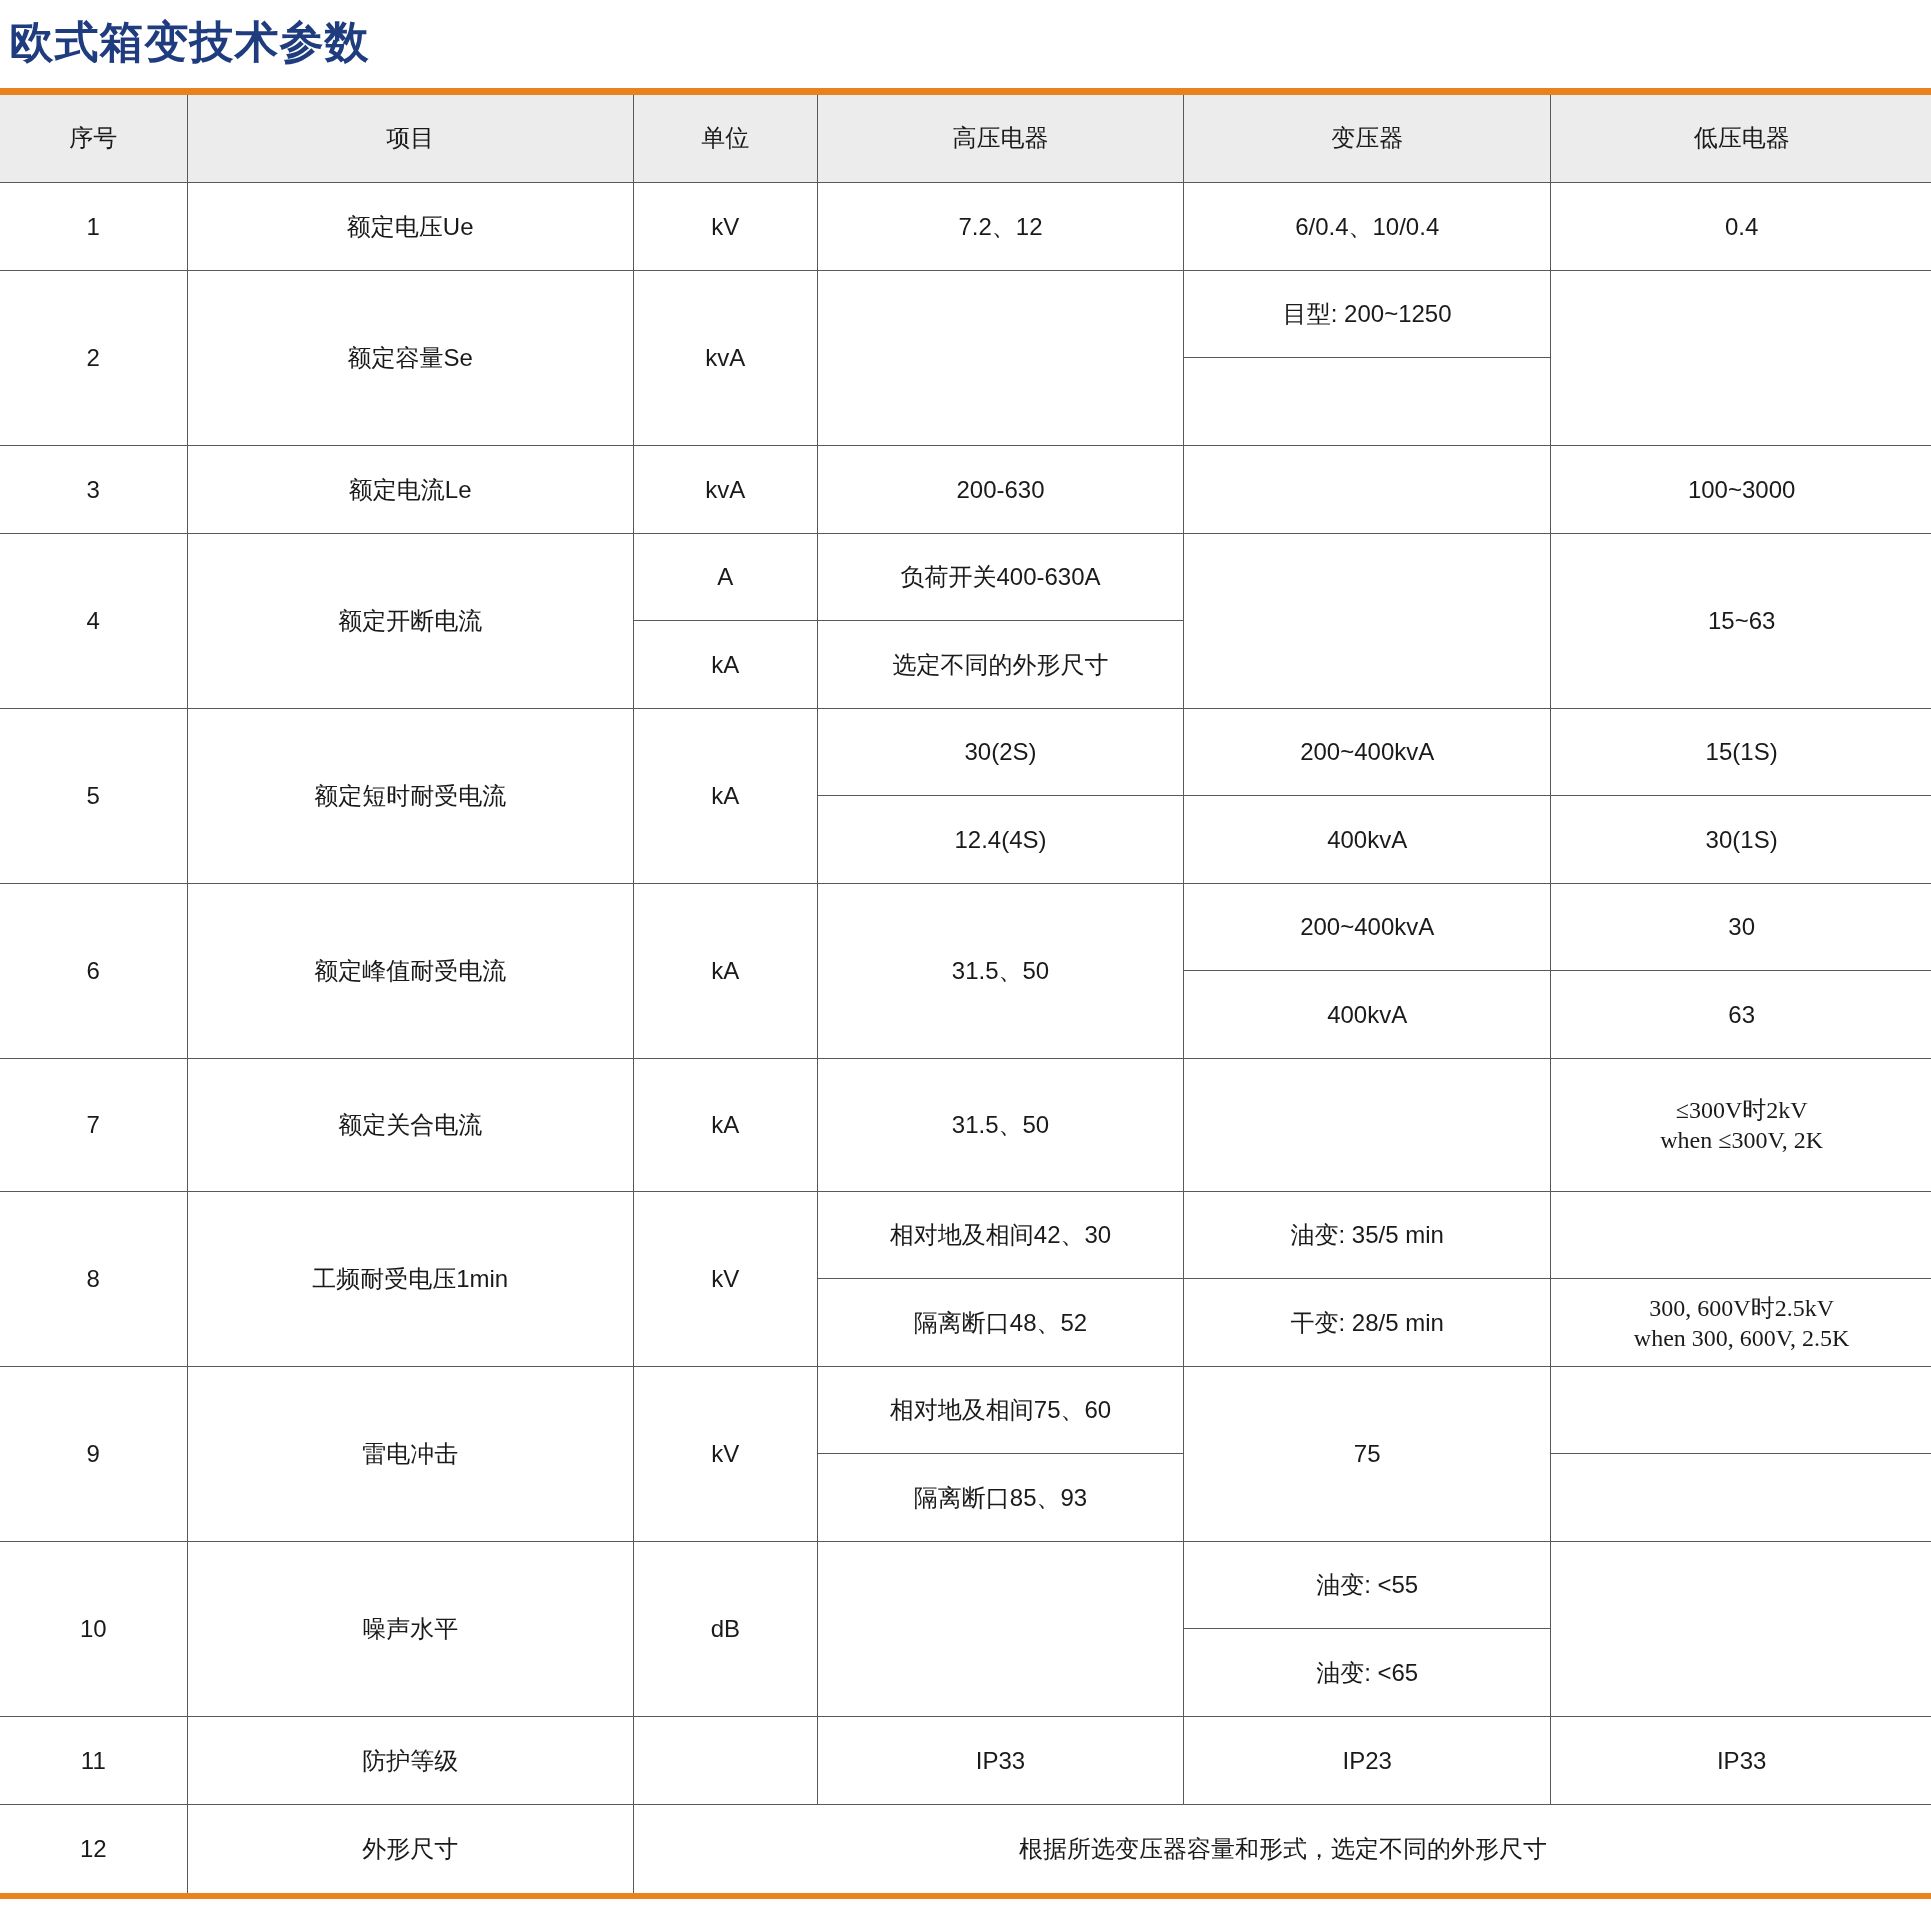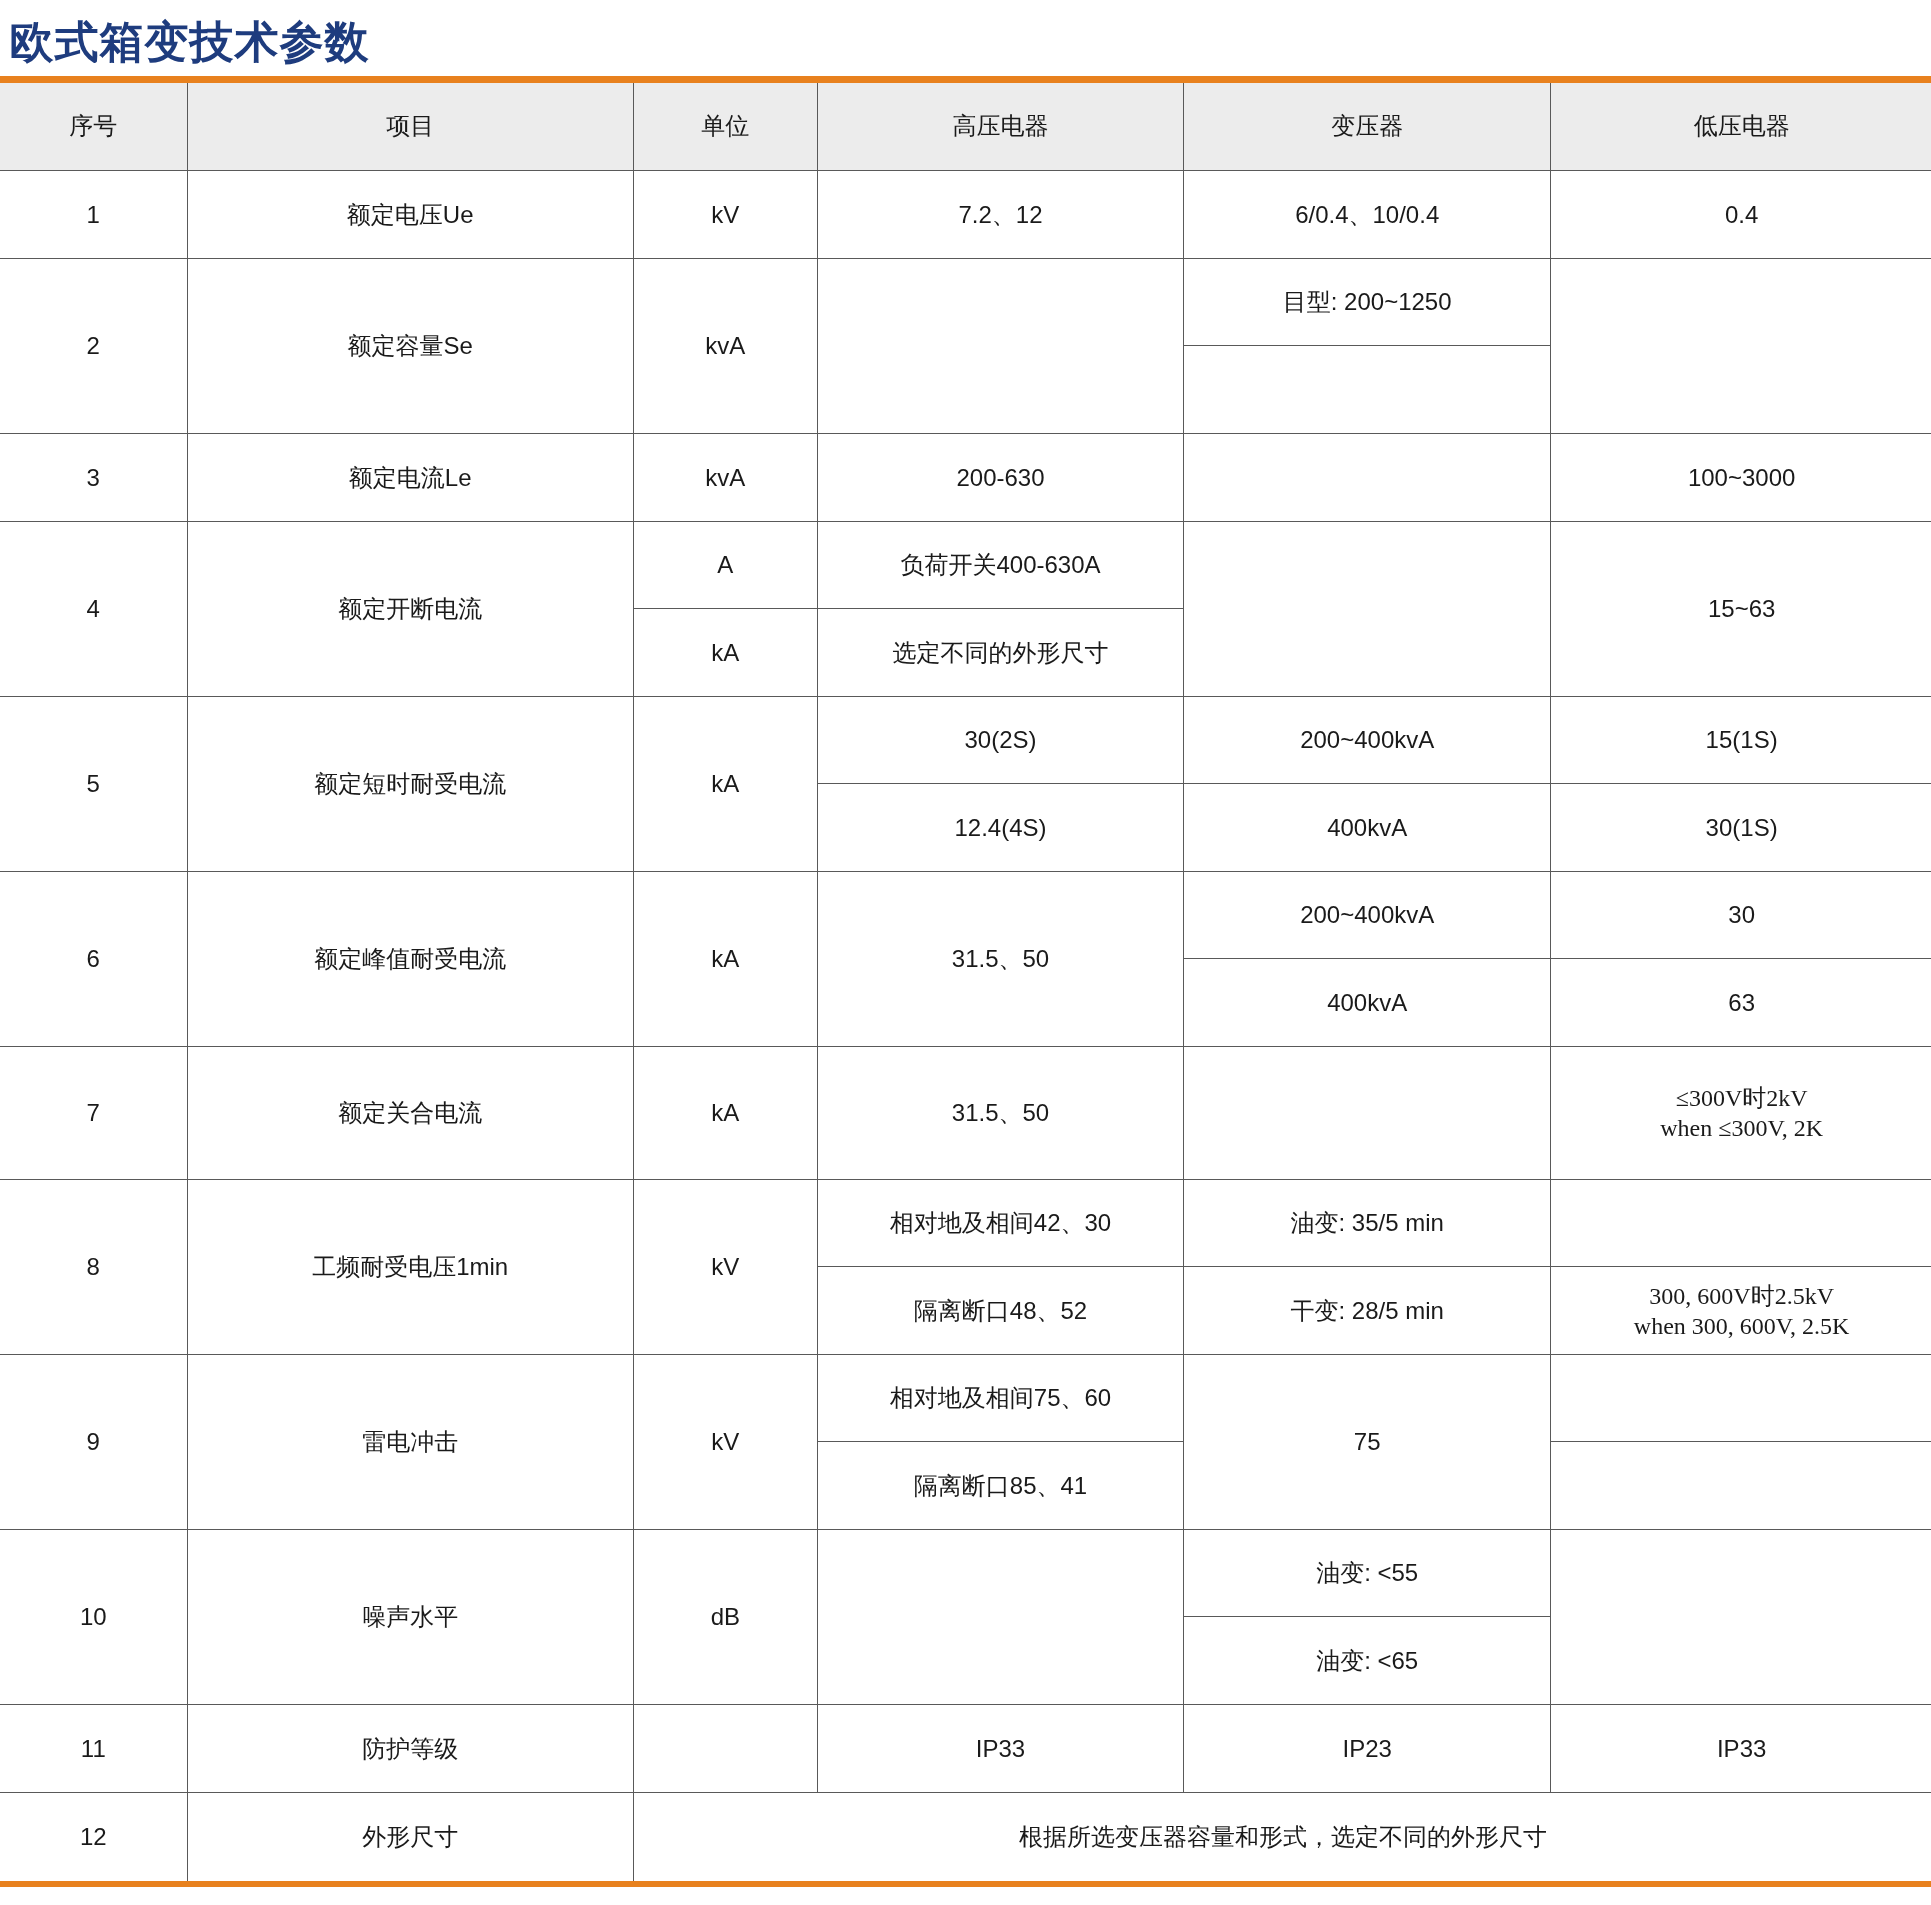--- a/index.html
+++ b/index.html
@@ -12,21 +12,21 @@
   body{
     margin:0;
     background:#ffffff;
     width:1932px;
     font-family:"Liberation Sans","DejaVu Sans",sans-serif;
     color:#1A1A1A;
   }
   .page-title{
     margin:0;
     padding:13.4px 0 0 9.6px;
-    height:76px;
+    height:88px;
     font-size:44px;
     font-weight:bold;
     color:var(--title-blue);
     letter-spacing:1px;
   }
   .accent-bar{
     width:1932px;
     height:6.7px;
     background:var(--accent-orange);
   }
@@ -185,21 +185,21 @@
 
   <tr class="h91">
     <td rowspan="2">9</td>
     <td rowspan="2">雷电冲击</td>
     <td rowspan="2">kV</td>
     <td>相对地及相间75、60</td>
     <td rowspan="2">75</td>
     <td></td>
   </tr>
   <tr class="h92">
-    <td>隔离断口85、41</td>
+    <td>隔离断口85、93</td>
     <td></td>
   </tr>
 
   <tr class="h91">
     <td rowspan="2">10</td>
     <td rowspan="2">噪声水平</td>
     <td rowspan="2">dB</td>
     <td rowspan="2"></td>
     <td>油变: &lt;55</td>
     <td rowspan="2"></td>

